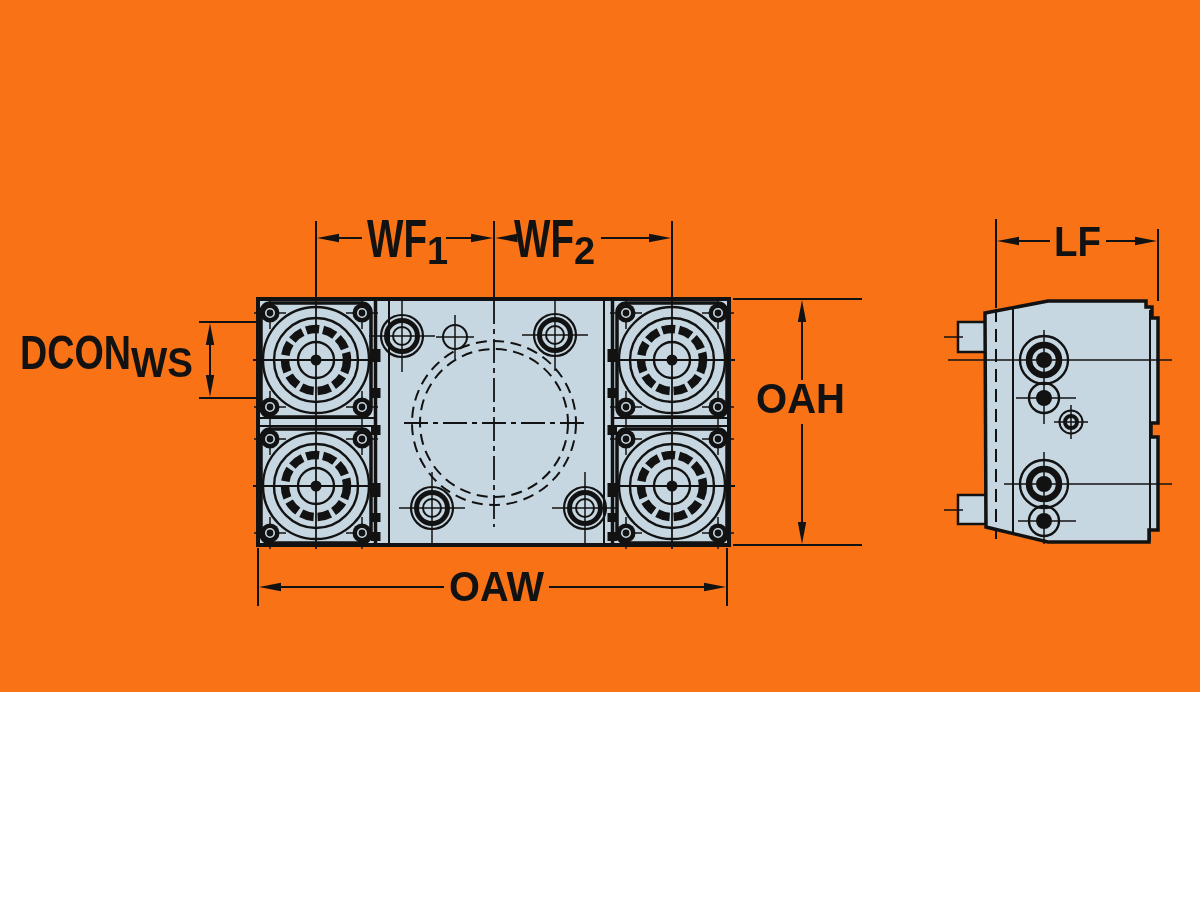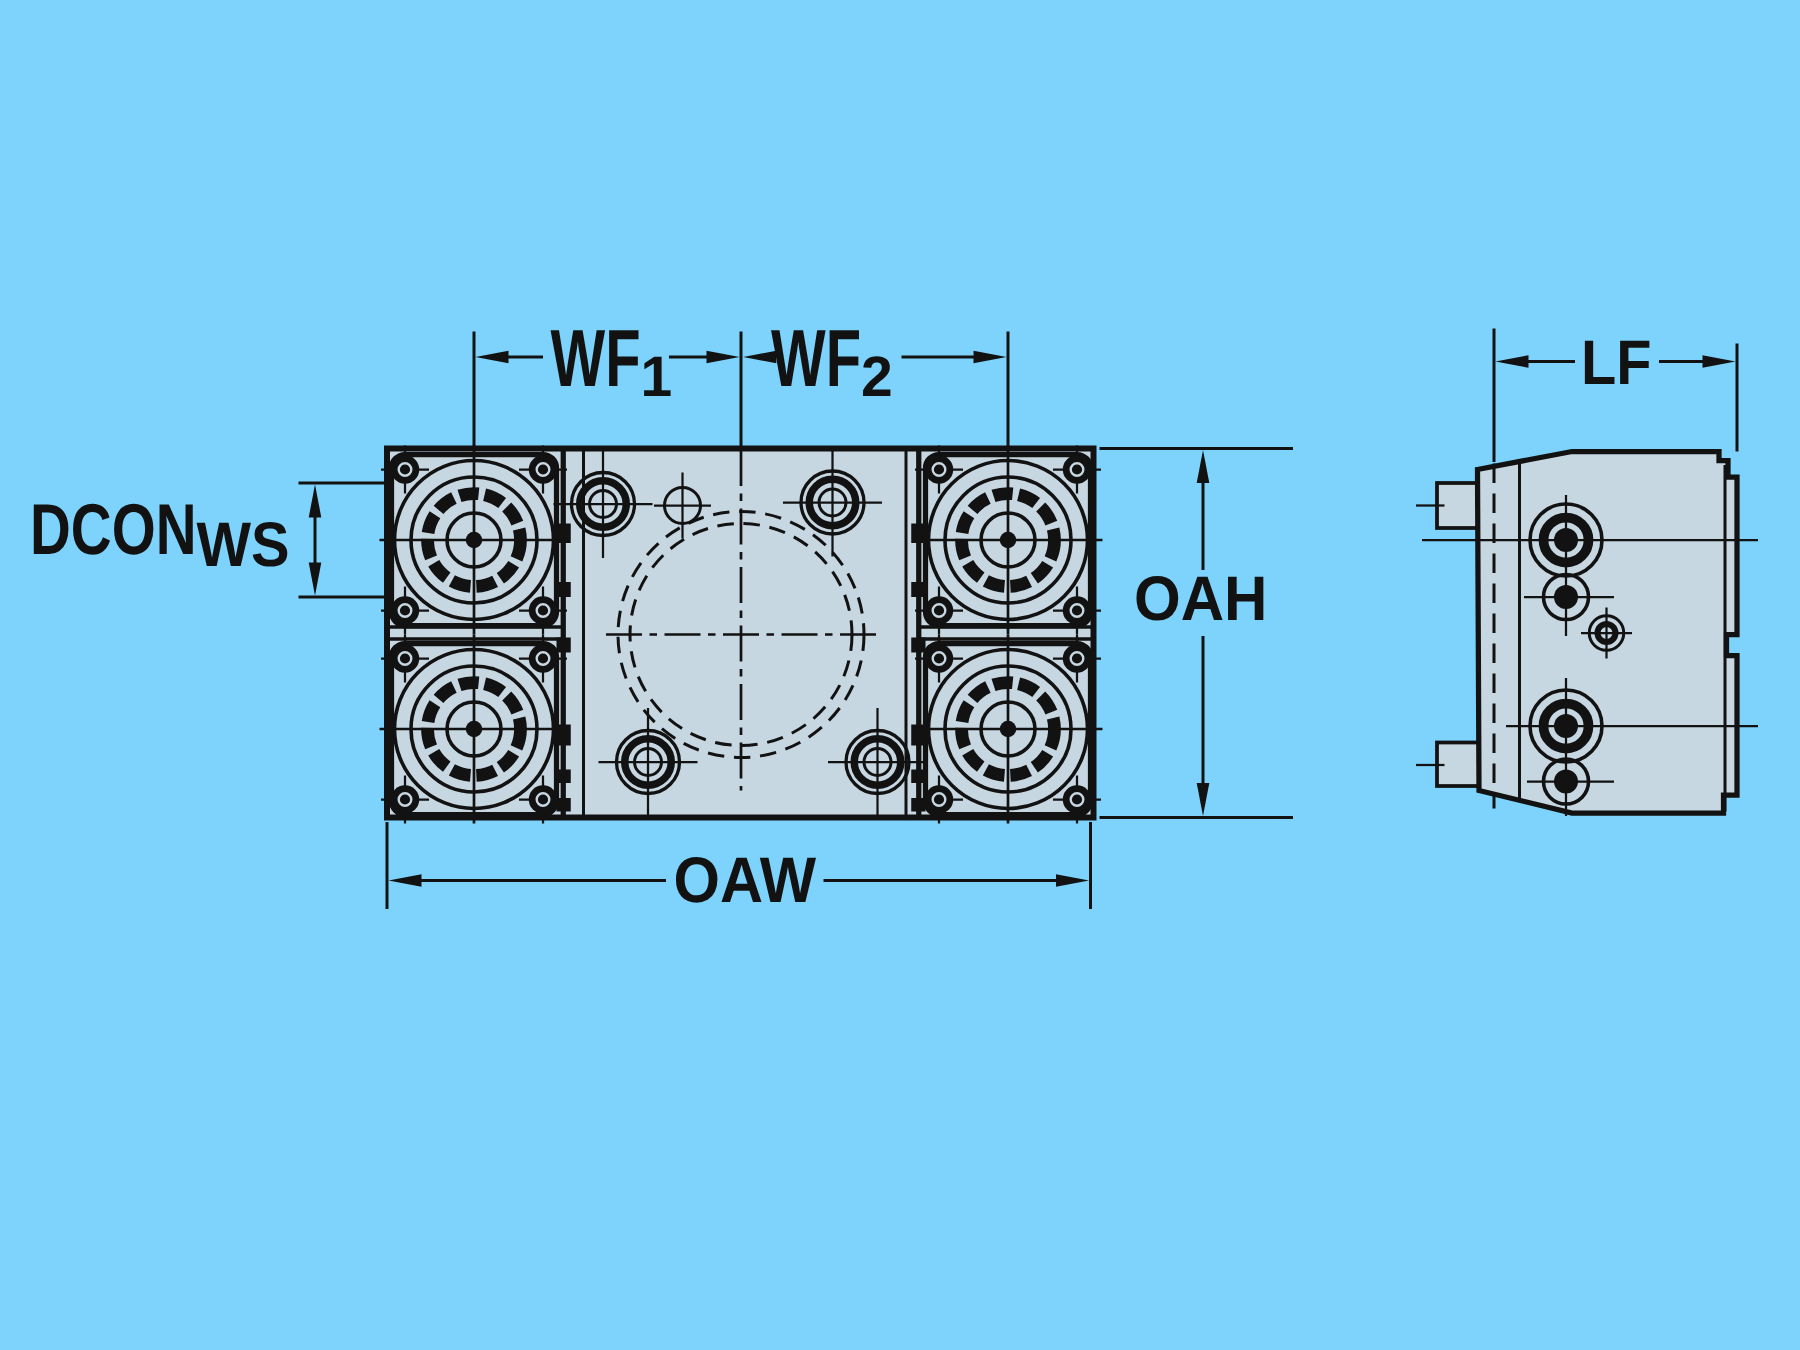--- a/index.html
+++ b/index.html
@@ -1,16 +1,16 @@
 <!DOCTYPE html>
 <html style="--body-fill: #c7d7e1; --line-color: #121212;"><head>
 <meta charset="utf-8">
 <style>
   html,body { margin:0; padding:0; background:#ffffff; }
-  .stage { width:1200px; height:900px; position:relative; background:#7dd3fc; }
+  .stage { width:1200px; height:692px; position:relative; background:#f97316; }
   svg { color: var(--line-color, #121212); display:block; }
   .ln  { stroke: currentColor; fill: none; }
   .fl  { fill: currentColor; stroke: none; }
   .body { fill: var(--body-fill, #c7d7e1); stroke: currentColor; }
   .bolt-inner { stroke: var(--body-fill, #c7d7e1); fill: none; }
   text { fill: currentColor; font-family: "Liberation Sans", sans-serif; font-weight: bold; }
 </style>
 </head>
 <body style="background: rgb(255, 255, 255);">
 

